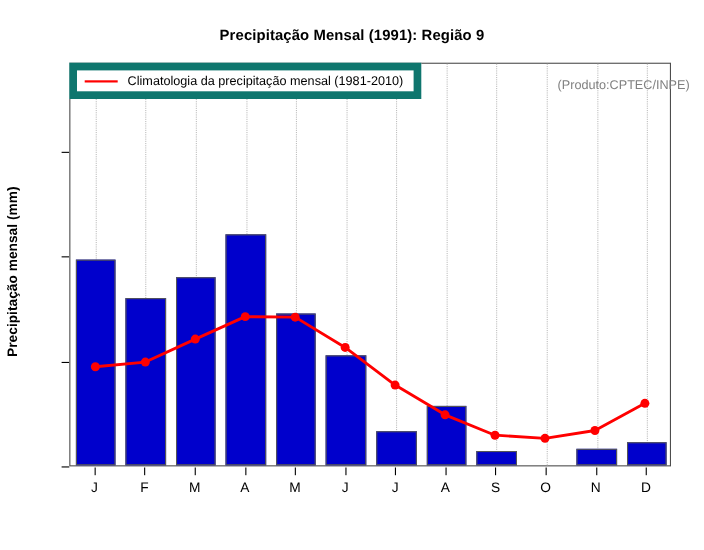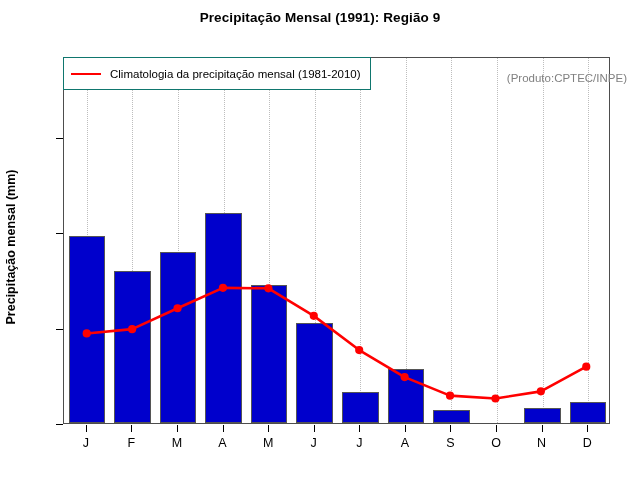--- a/index.html
+++ b/index.html
@@ -4,21 +4,21 @@
 <style>
   html,body{margin:0;padding:0;}
   body{
     width:640px;height:500px;background:#ffffff;
     font-family:"Liberation Sans",sans-serif;
     overflow:hidden;position:relative;
   }
   #chart-root{position:absolute;inset:0;}
 
   .chart-title{
-    position:absolute;left:0;right:0;top:10px;
+    position:absolute;left:0;right:0;top:24px;
     text-align:center;font-size:13.5px;font-weight:bold;color:#000;
     letter-spacing:0.1px;
   }
 
   
   #plot-frame{
     position:absolute;left:63px;top:57px;width:547px;height:367px;
     border:1px solid #4d4d4d;box-sizing:border-box;background:#fff;
   }
   #grid-layer,#bars-layer,#line-layer{position:absolute;inset:0;}
@@ -46,21 +46,21 @@
     text-align:center;width:30px;transform:translateX(-15px);
   }
   .xlabel{
     position:absolute;left:0;right:0;top:466px;text-align:center;
     font-size:12.5px;font-weight:bold;color:#000;
   }
 
   
   #legend{
     position:absolute;left:63px;top:57px;
-    border:1px solid #0f766e;background:#ffffff;
+    border:7px solid #0f766e;background:#ffffff;
     padding:6px 9px 6px 7px;display:flex;align-items:center;gap:9px;
     box-sizing:border-box;height:33px;
   }
   #legend .swatch{display:block;width:30px;height:2px;background:#ff0000;}
   #legend .legend-text{font-size:11.5px;color:#000;white-space:nowrap;}
 
   
   #produto{
     position:absolute;right:13px;top:72px;
     font-size:11.5px;color:#808080;white-space:nowrap;

